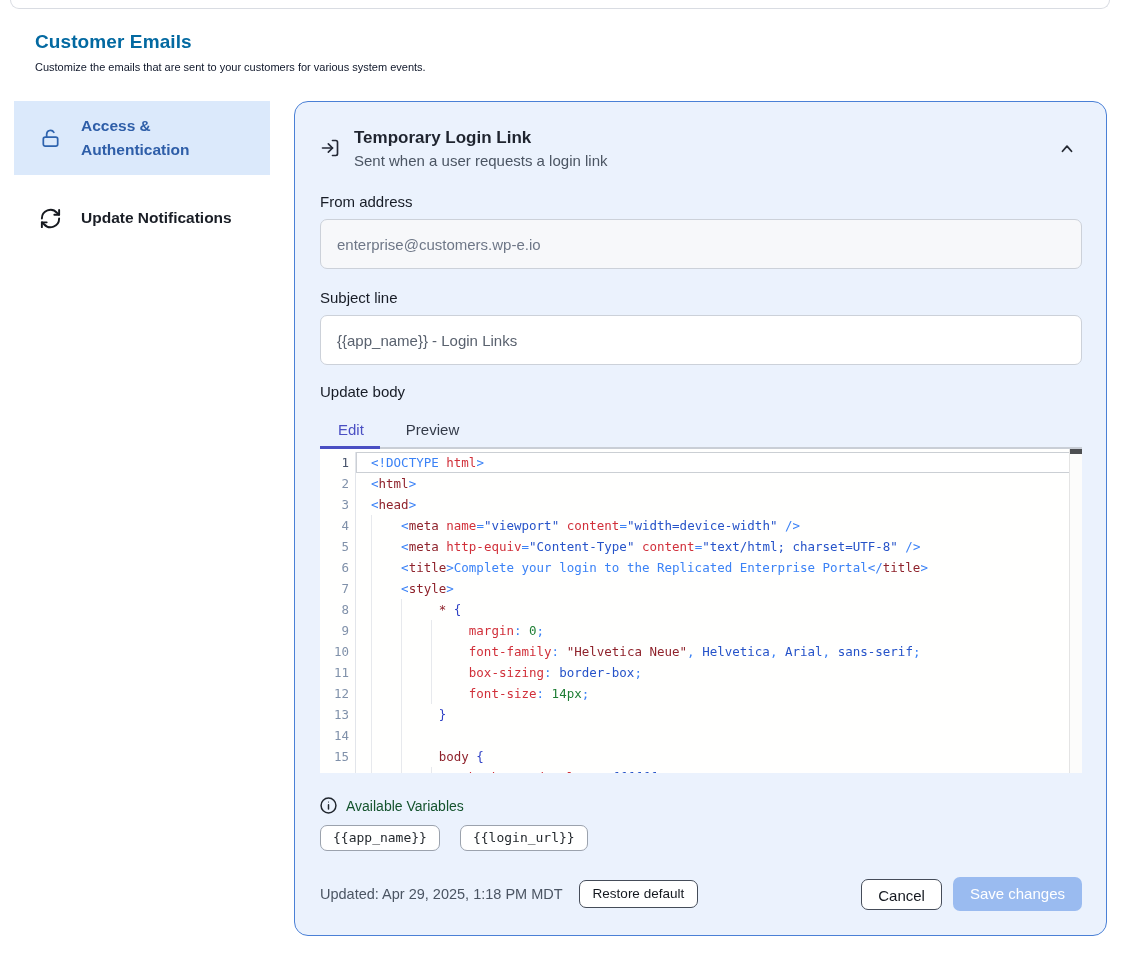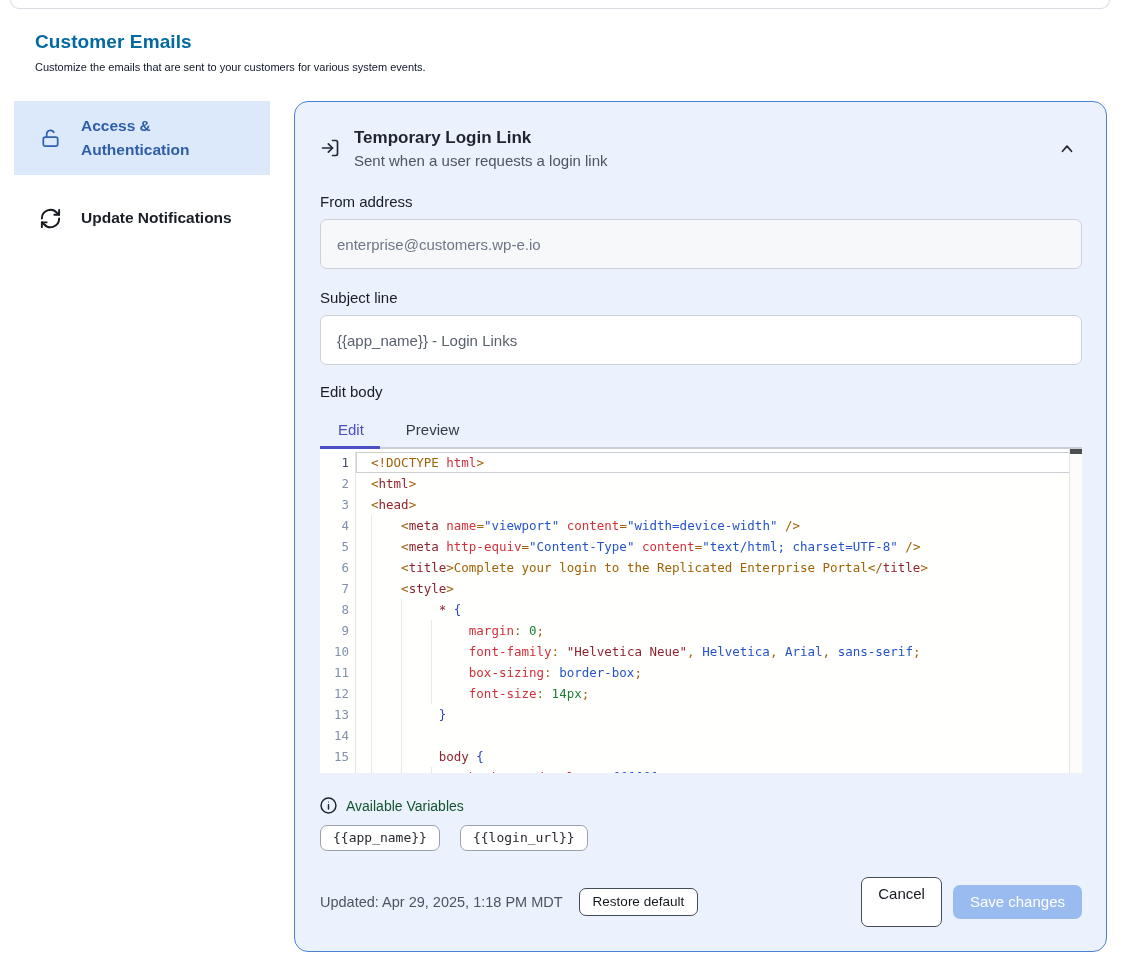--- a/index.html
+++ b/index.html
@@ -52,41 +52,41 @@
     font-family:"DejaVu Sans Mono","Liberation Mono",monospace; font-size:12.5px; line-height:21px; }
   .editor-lines { padding-top:3px; }
   .cl { display:flex; height:21px; }
   .ln { flex:0 0 29px; text-align:right; color:#8091aa; user-select:none; }
   .code { flex:1; margin-left:6px; border-left:1px solid #e2e5ea; padding-left:15px;
     white-space:pre; color:#24292e; }
   .cl.active .ln { color:#47536b; }
   .cl.active .code { box-shadow:inset 0 0 0 1px #cbcfd4; background:#ffffff; }
   .g { display:inline-block; width:4ch; height:21px; vertical-align:top;
     border-left:1px solid #e7e9ed; }
-  .t-pln{color:#a16207} .t-tag{color:#8f232c} .t-attr{color:#d1303a}
+  .t-pln{color:#3b82f6} .t-tag{color:#8f232c} .t-attr{color:#d1303a}
   .t-str{color:#2653c9} .t-prop{color:#d1303a} .t-cssstr{color:#8f232c}
   .t-ident{color:#2653c9} .t-num{color:#1e7e34} .t-brace{color:#2f41c5}
   .vscroll { position:absolute; top:0; right:0; bottom:0; width:13px;
     border-left:1px solid #e4e4e4; background:#fcfcfb; }
   .vthumb { width:100%; height:5px; background:#4d4f52; cursor:pointer; }
 
   .vars-row { margin-top:24px; display:flex; align-items:center; gap:9px;
     font-size:14px; color:#14532d; }
   .chips { margin-top:11px; display:flex; gap:20px;align-items:flex-end; }
   .chip { border:1px solid #9ba2ad; border-radius:7px; background:#fff; padding:4px 12px 5px 12px;
     font-family:"DejaVu Sans Mono","Liberation Mono",monospace; font-size:13px; color:#24292e; cursor:pointer; }
 
   .panel-footer { margin-top:26px; display:flex; align-items:center; }
   .updated { font-size:14.5px; color:#4b5563; }
   button { font-family:"Liberation Sans","DejaVu Sans",sans-serif; cursor:pointer; }
   .btn-restore { margin-left:16px; font-size:13.5px; color:#14181f; background:#fff;
     border:1px solid #454c59; border-radius:7px; padding:5px 13px 6px 13px; }
   .footer-spacer { flex:1; }
   .btn-cancel { font-size:15px; color:#14181f; background:#fff;
-    border:1px solid #454c59; border-radius:7px; padding:7px 16px 24px 16px; }
+    border:1px solid #454c59; border-radius:7px; padding:7px 16px 5px 16px; }
   .btn-save { margin-left:11px; font-size:15px; color:#ffffff; background:#9abbf0;
     border:none; border-radius:7px; padding:8px 17px 9px 17px; }
 </style>
 </head>
 <body>
 
 <div class="top-edge"></div>
 
 <div class="page-header">
   <div class="page-title">Customer Emails</div>
@@ -138,21 +138,21 @@
         </svg>
       </span>
     </div>
 
     <div class="field-label">From address</div>
     <input class="text-input dim mb20" type="text" value="enterprise@customers.wp-e.io" style="">
 
     <div class="field-label">Subject line</div>
     <input class="text-input subject mb18" type="text" value="{{app_name}} - Login Links" style="">
 
-    <div class="field-label" style="margin-bottom:0">Edit body</div>
+    <div class="field-label" style="margin-bottom:0">Update body</div>
 
     <div class="tabs">
       <div class="tab active">Edit</div>
       <div class="tab preview">Preview</div>
       <div class="tab-underline"></div>
     </div>
 
     <div class="editor">
       <div class="editor-lines" id="editor-lines">
           <div class="cl active">

